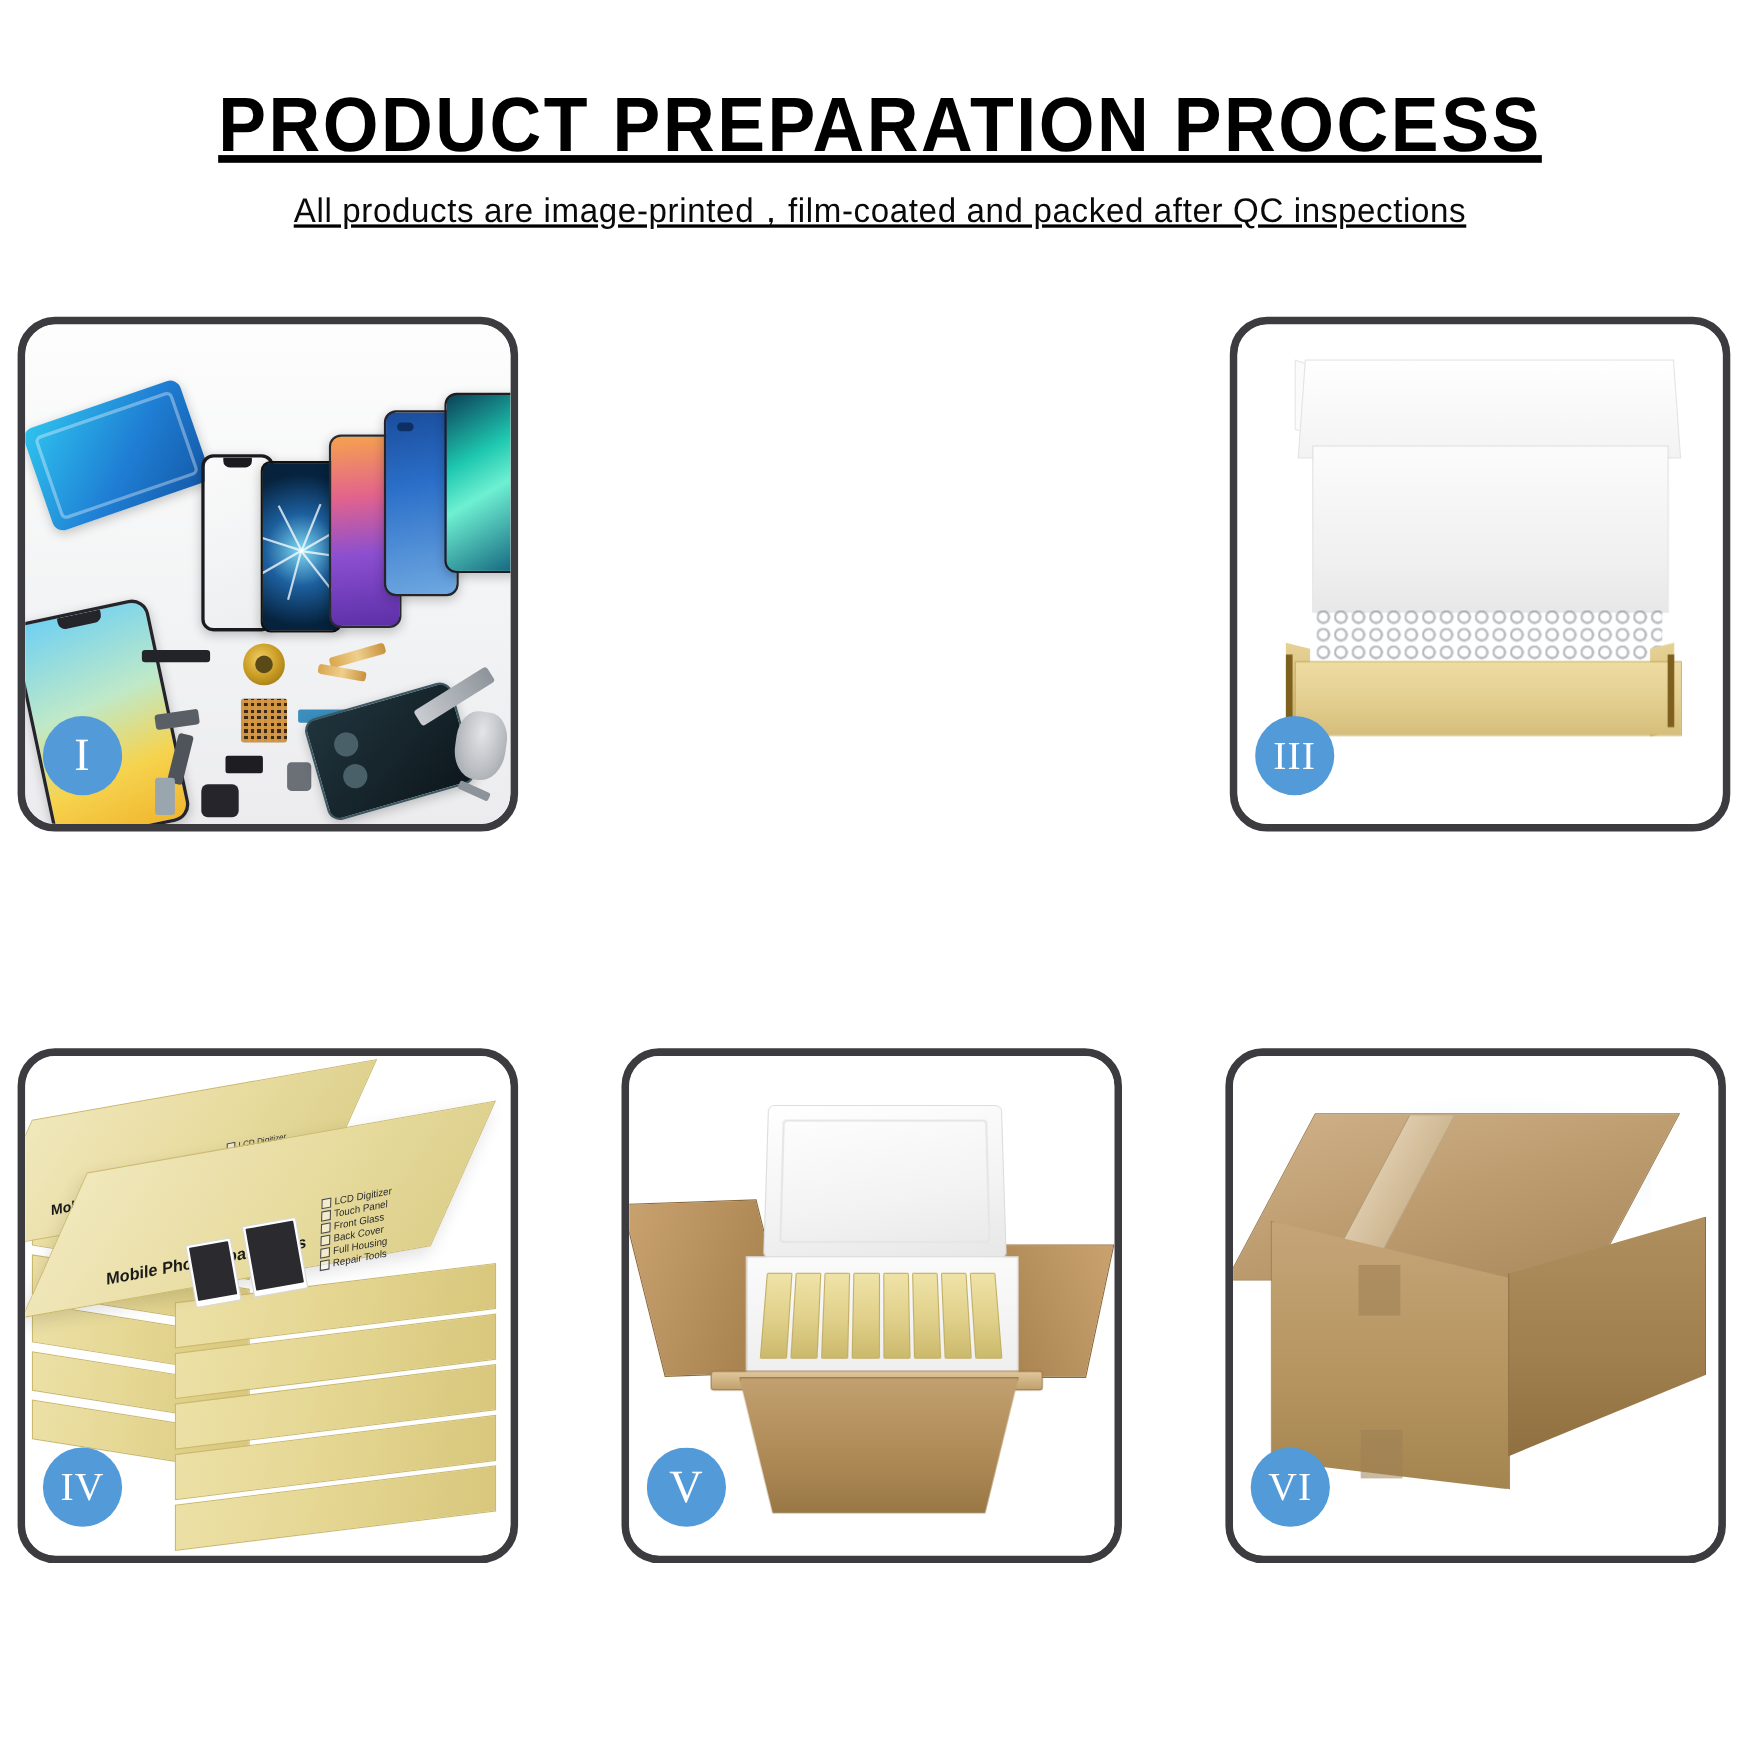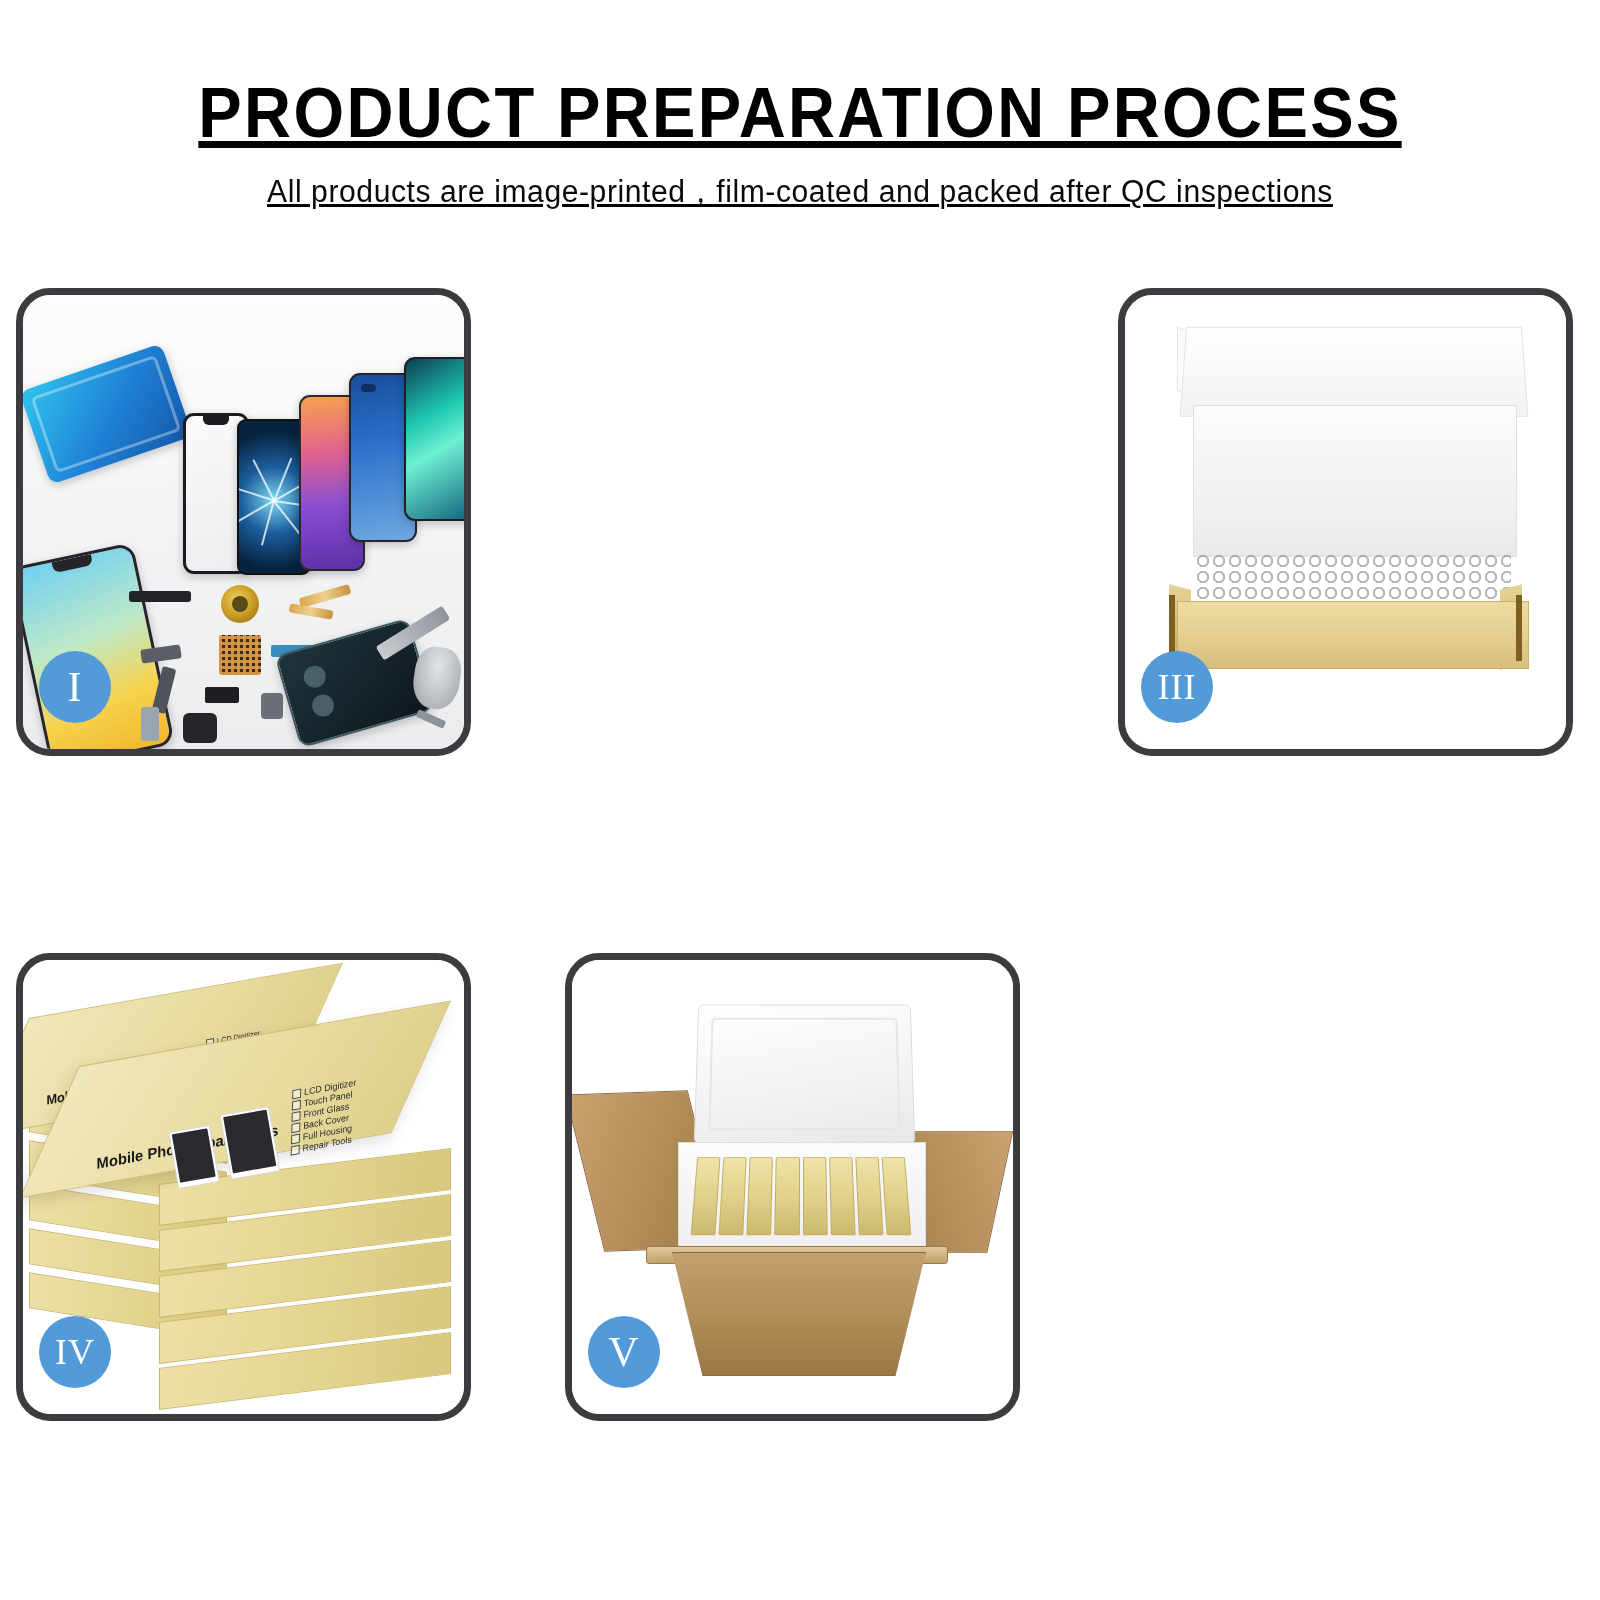--- a/index.html
+++ b/index.html
@@ -632,14 +632,28 @@
           <div class="gslot"></div>
           <div class="gslot"></div>
         </div>
         <div class="c-rim"></div>
         <div class="c-body"></div>
       </div>
     </div>
     <div class="badge">V</div>
   </div>
 
+  <div class="panel p6">
+    <div class="clip">
+      <div class="scene">
+        <div class="k-shadow"></div>
+        <div class="k-top"></div>
+        <div class="k-tape"></div>
+        <div class="k-front"></div>
+        <div class="k-side"></div>
+        <div class="k-patch" style="left:114px;top:190px;width:38px;height:46px"></div>
+        <div class="k-patch" style="left:116px;top:340px;width:38px;height:44px"></div>
+      </div>
+    </div>
+    <div class="badge wide">VI</div>
+  </div>
 
 </div>
 
 </body></html>

